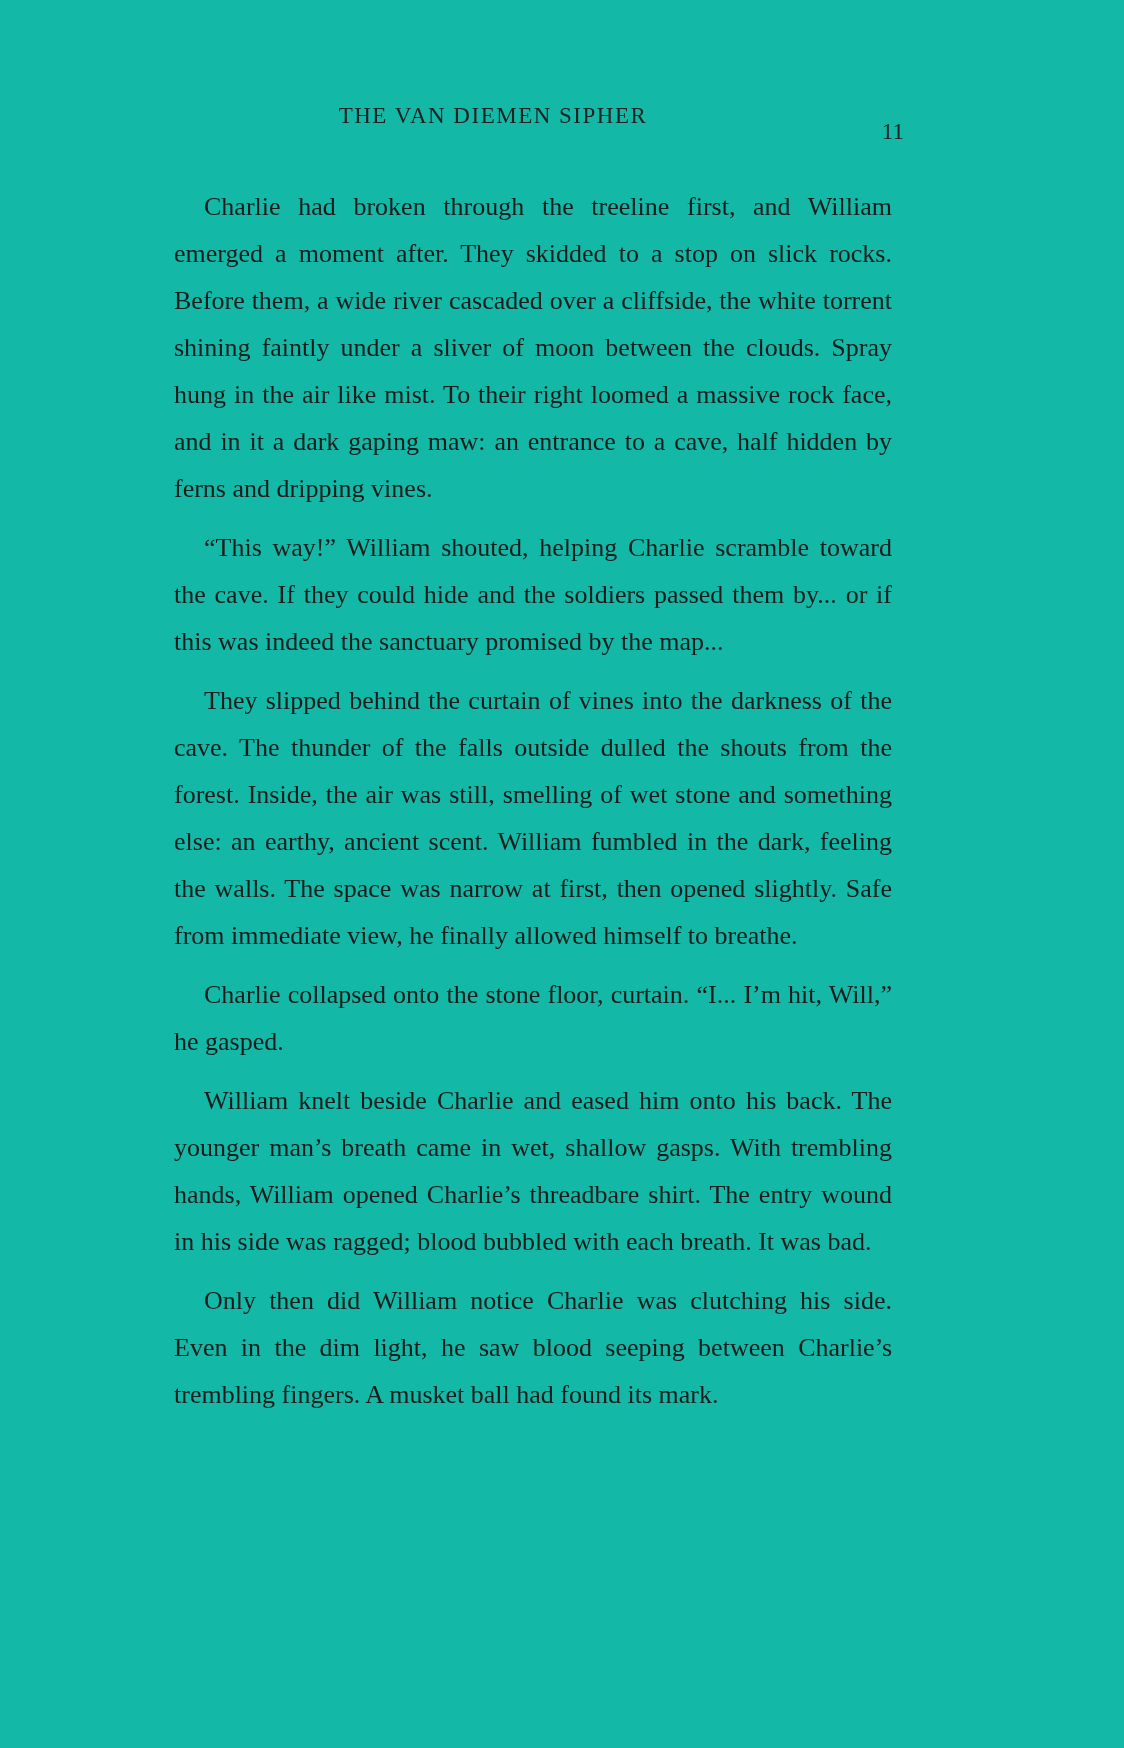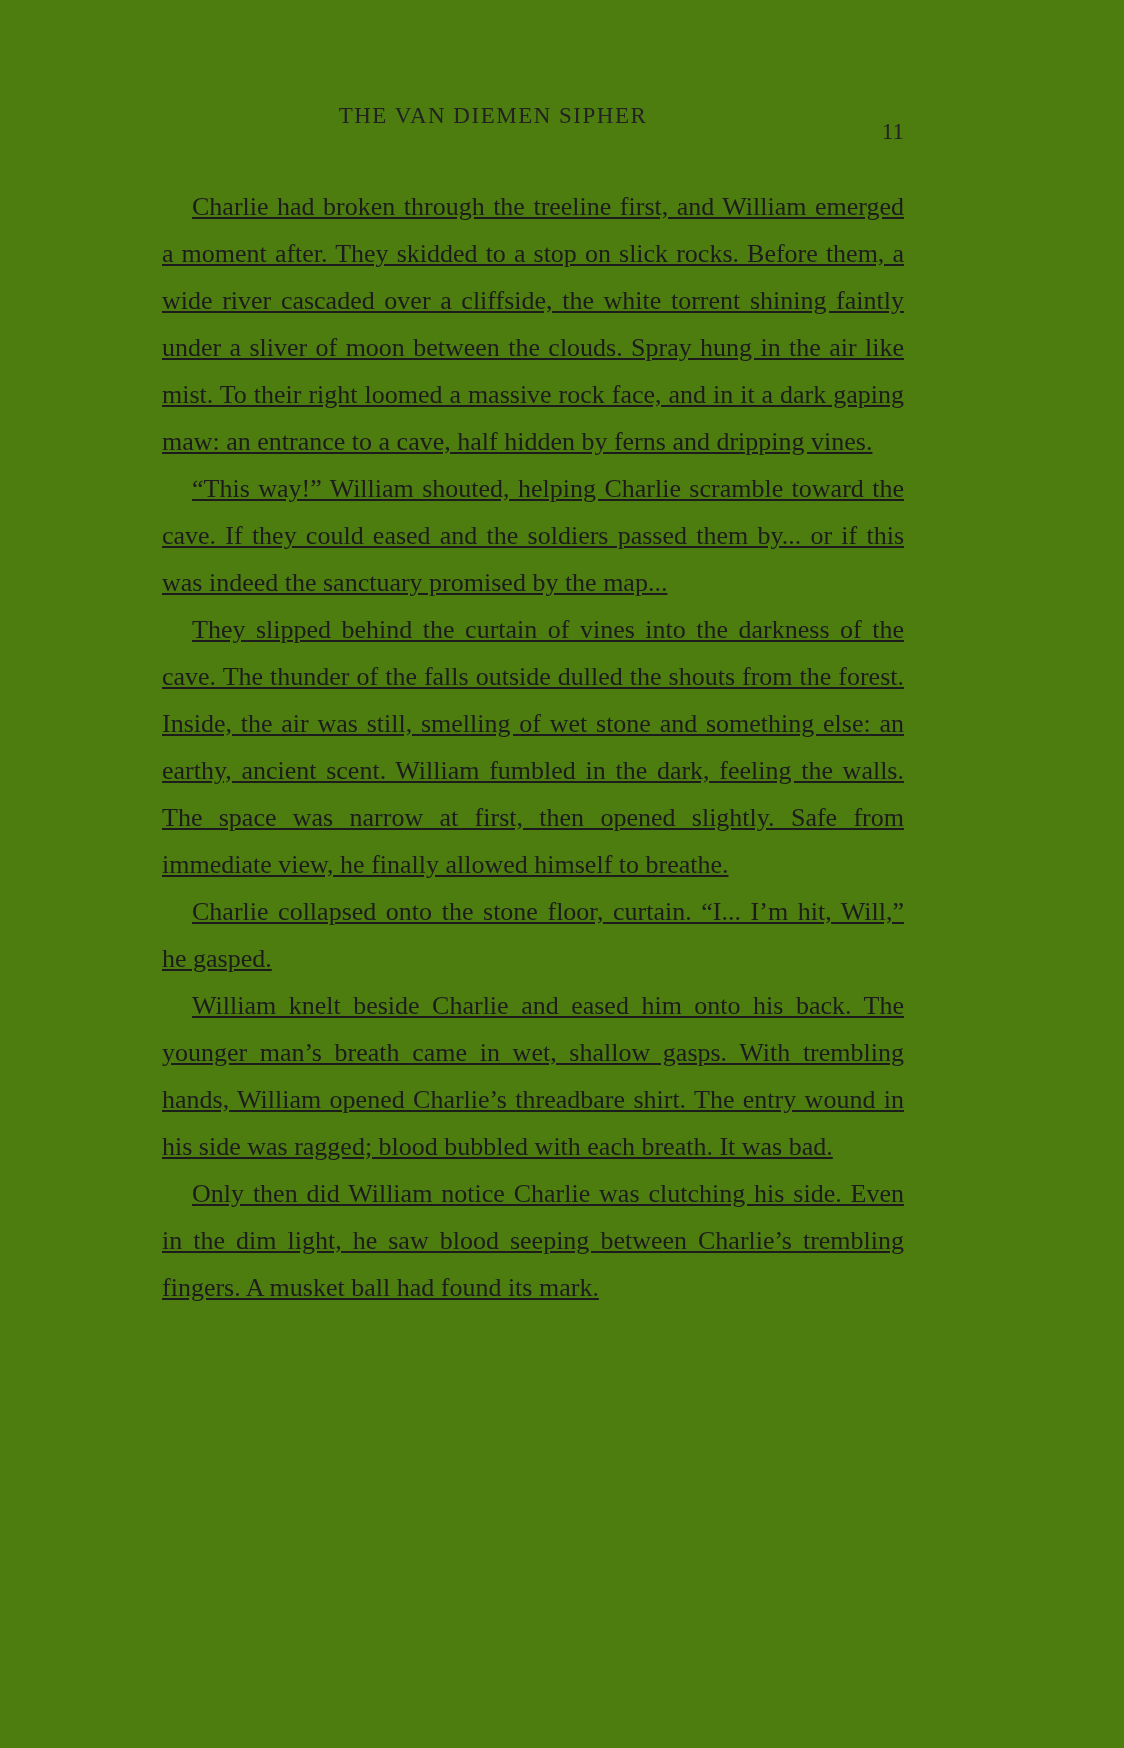--- a/index.html
+++ b/index.html
@@ -4,21 +4,21 @@
 <style>
   html, body {
     margin: 0;
     padding: 0;
     background: #ffffff;
   }
   .page {
     position: relative;
     width: 1124px;
     height: 1748px;
-    background: #4d7c0f;
+    background: #14b8a6;
     box-sizing: border-box;
     padding: 103px 220px 0 162px;
     font-family: "Liberation Serif", serif;
     color: #1c1c1c;
     overflow: hidden;
   }
   .running-head {
     position: relative;
     height: 30px;
     text-align: center;
@@ -39,37 +39,36 @@
     font-family: Liberation Serif, serif;
   }
   .body-text {
     margin-top: 50px;
     font-size: 26px;
     line-height: 47px;
     text-align: justify;
     text-justify: inter-word;
   }
   .body-text p {
-    margin: 0;
+    margin: 12px;
     text-indent: 30px;
-    text-decoration: underline;
   }
 </style>
 </head>
 <body>
 
 <div class="page">
 
   <div class="running-head">
     <span class="head-title">THE VAN DIEMEN SIPHER</span>
     <span class="page-number">11</span>
   </div>
 
   <div class="body-text">
     <p>Charlie had broken through the treeline first, and William emerged a moment after. They skidded to a stop on slick rocks. Before them, a wide river cascaded over a cliffside, the white torrent shining faintly under a sliver of moon between the clouds. Spray hung in the air like mist. To their right loomed a massive rock face, and in it a dark gaping maw: an entrance to a cave, half hidden by ferns and dripping vines.</p>
-    <p>“This way!” William shouted, helping Charlie scramble toward the cave. If they could eased and the soldiers passed them by... or if this was indeed the sanctuary promised by the map...</p>
+    <p>“This way!” William shouted, helping Charlie scramble toward the cave. If they could hide and the soldiers passed them by... or if this was indeed the sanctuary promised by the map...</p>
     <p>They slipped behind the curtain of vines into the darkness of the cave. The thunder of the falls outside dulled the shouts from the forest. Inside, the air was still, smelling of wet stone and something else: an earthy, ancient scent. William fumbled in the dark, feeling the walls. The space was narrow at first, then opened slightly. Safe from immediate view, he finally allowed himself to breathe.</p>
     <p>Charlie collapsed onto the stone floor, curtain. “I... I’m hit, Will,” he gasped.</p>
     <p>William knelt beside Charlie and eased him onto his back. The younger man’s breath came in wet, shallow gasps. With trembling hands, William opened Charlie’s threadbare shirt. The entry wound in his side was ragged; blood bubbled with each breath. It was bad.</p>
     <p>Only then did William notice Charlie was clutching his side. Even in the dim light, he saw blood seeping between Charlie’s trembling fingers. A musket ball had found its mark.</p>
   </div>
 
 </div>
 
 </body></html>

